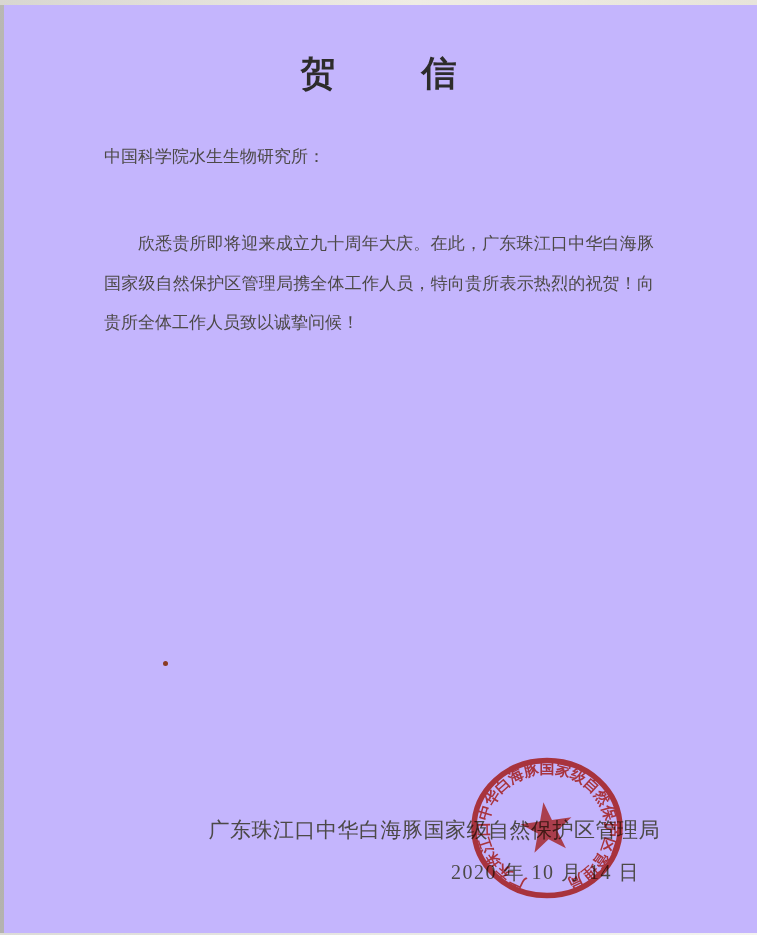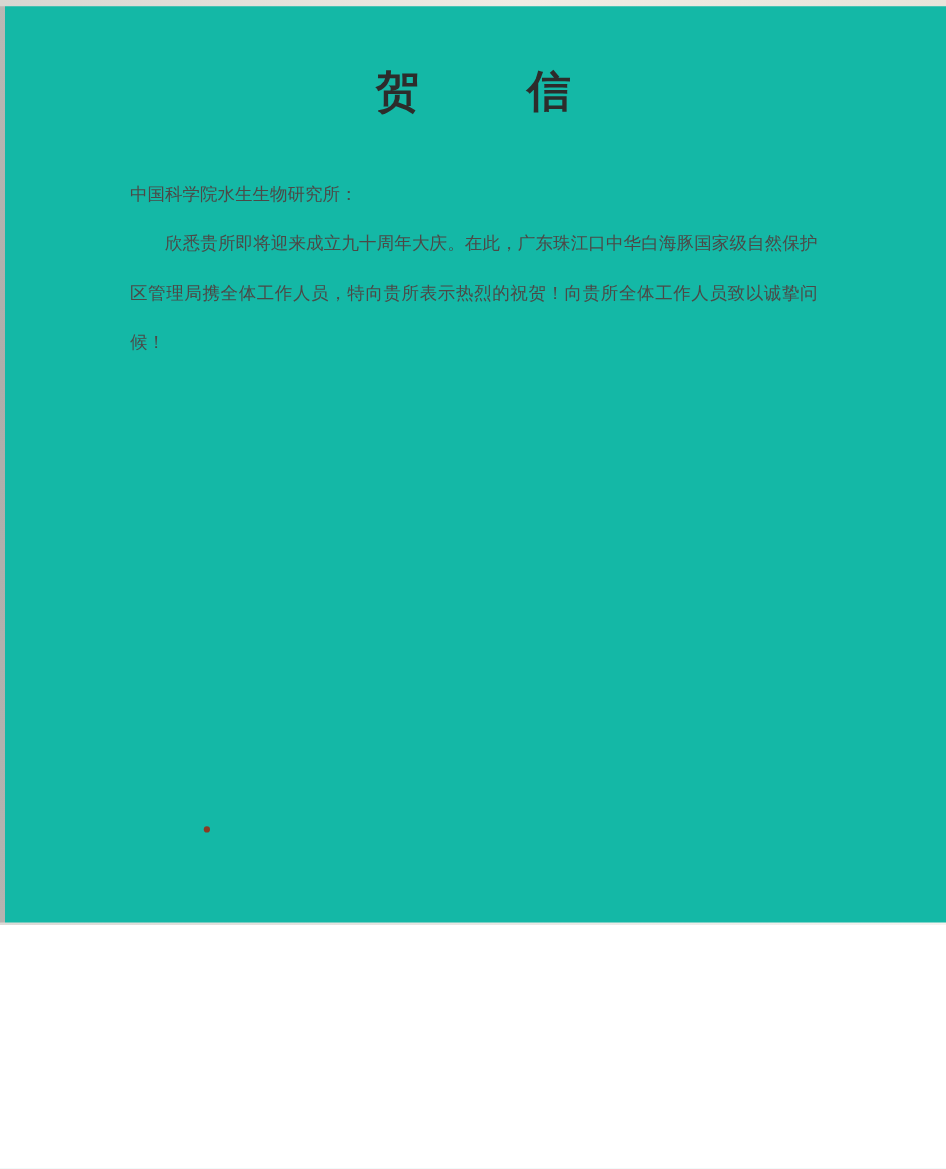--- a/index.html
+++ b/index.html
@@ -1,21 +1,21 @@
 <!DOCTYPE html>
 <html><head>
 <meta charset="utf-8">
 <style>
   * { margin: 0; padding: 0; box-sizing: border-box; }
   html, body { background: #ffffff; }
   .page {
     position: relative;
     width: 757px;
-    height: 740px;
-    background: #14b8a6;
+    height: 935px;
+    background: #c4b5fd;
     overflow: hidden;
     font-family: "Liberation Serif", "DejaVu Serif", serif;
   }
   
   .edge-left {
     position: absolute; left: 0; top: 0; bottom: 0; width: 4px;
     background: linear-gradient(to bottom, #b9b8b4, #aeadaa 40%, #b4b3b0);
   }
   .edge-top {
     position: absolute; left: 0; top: 0; right: 0; height: 5px;
@@ -33,28 +33,28 @@
     font-weight: bold;
     color: #2d2c2b;
     letter-spacing: 0;
   }
   .letter-title .t-char { display: inline-block; }
   .letter-title .t-gap { display: inline-block; width: 86px; }
   .letter-body {
     position: absolute;
     left: 104px; top: 137px;
     width: 550px;
-    font-size: 14px;
+    font-size: 17px;
     line-height: 39.3px;
     color: #4c4947;
     text-align: justify;
     text-justify: inter-character;
   }
   .letter-body p { margin: 0; }
-  .letter-body p.para { text-indent: 2em; }
+  .letter-body p.para { text-indent: 2em; margin-top: 48px; }
   .signature {
     position: absolute;
     right: 97px; top: 816px;
     font-size: 21px;
     letter-spacing: 0.5px;
     color: #4c4947;
     white-space: nowrap;
   }
   .date-line {
     position: absolute;

